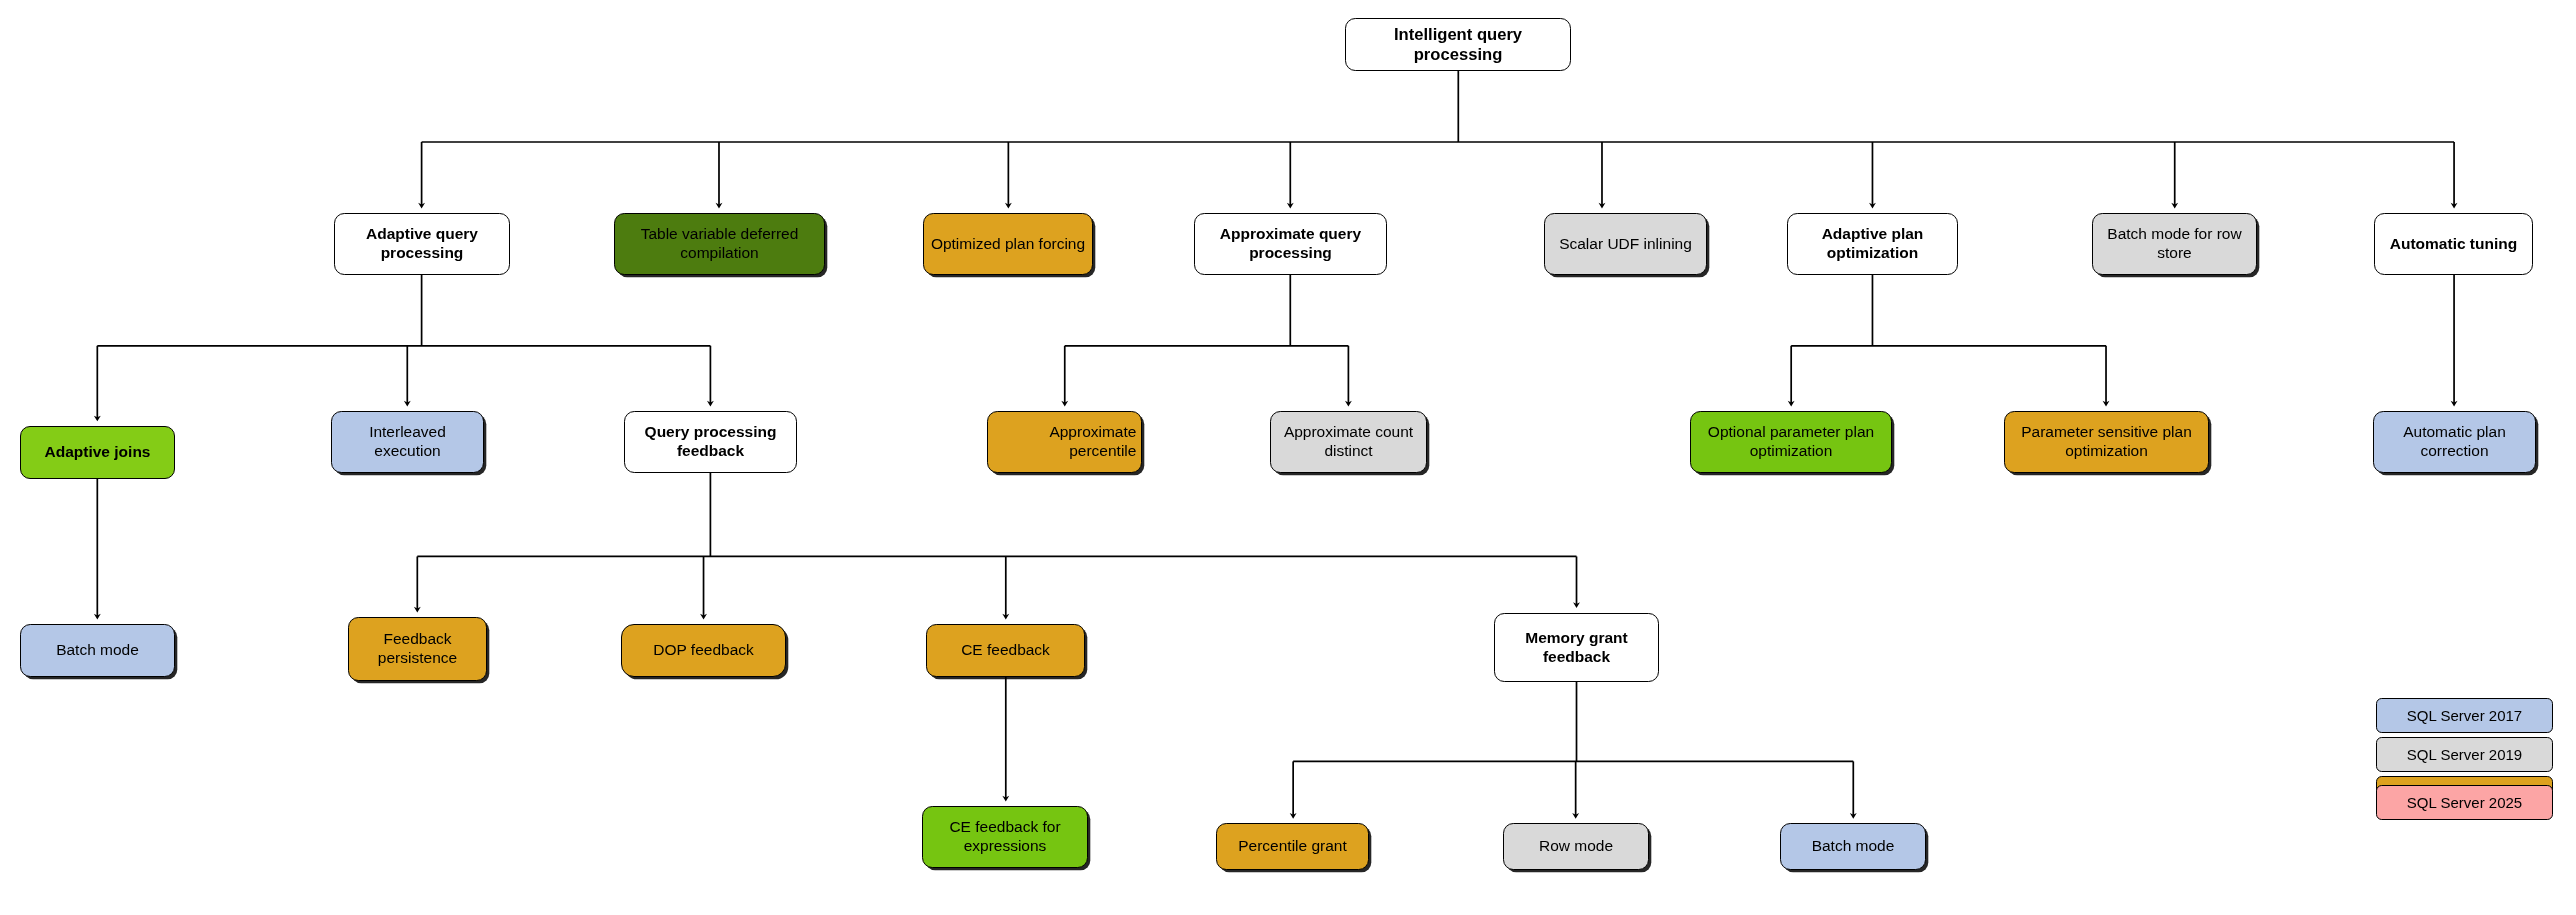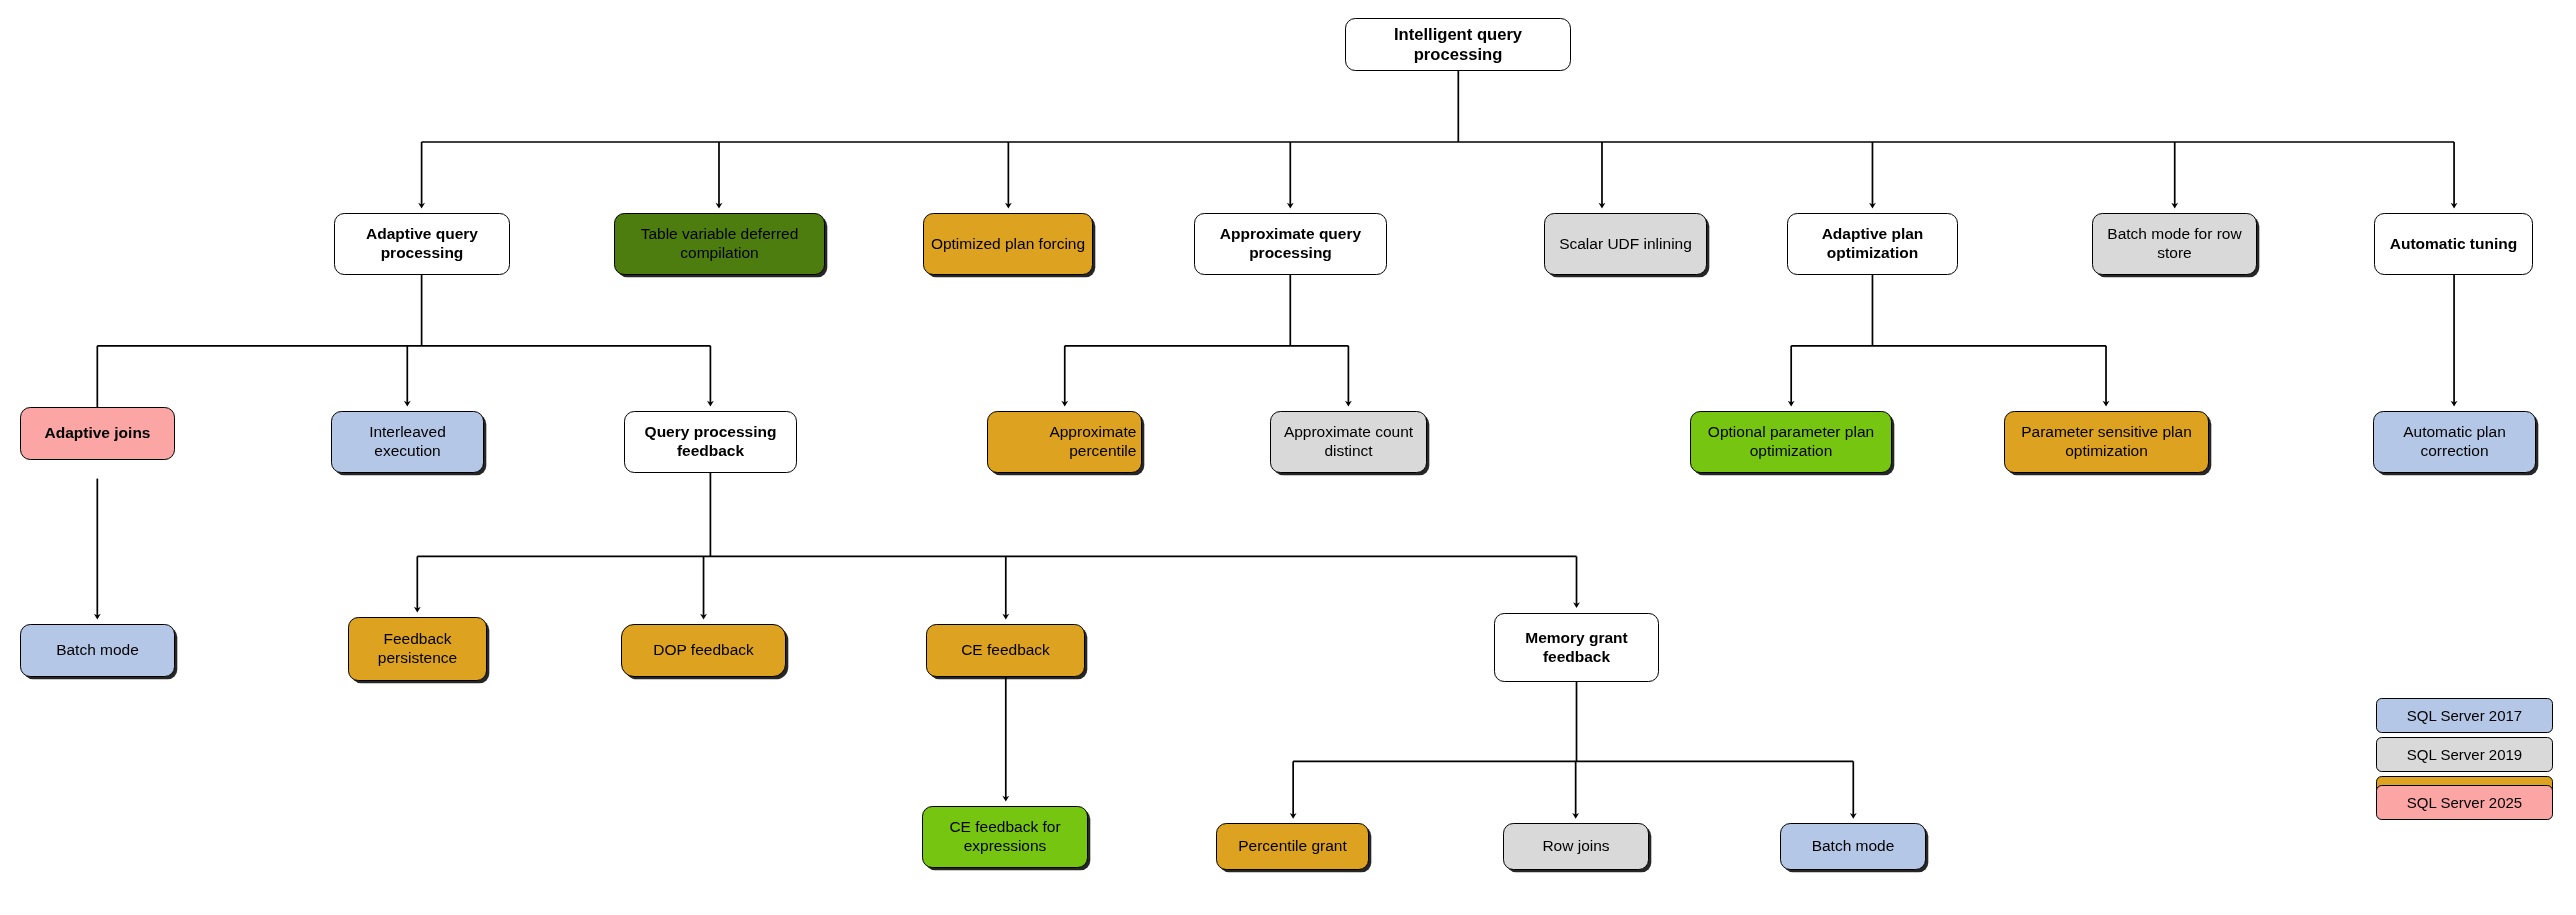--- a/index.html
+++ b/index.html
@@ -91,21 +91,21 @@
       </div>
       <div class="node lv1" style="left: 1787px; top: 213px; width: 171px; height: 62px; background: rgb(255, 255, 255);">
         <span class="lbl">Adaptive plan optimization</span>
       </div>
       <div class="node plain shadow" style="left: 2092px; top: 213px; width: 165px; height: 62px; background: rgb(217, 217, 217);">
         <span class="lbl">Batch mode for row store</span>
       </div>
       <div class="node lv1" style="left: 2374px; top: 213px; width: 159px; height: 62px; background: rgb(255, 255, 255);">
         <span class="lbl">Automatic tuning</span>
       </div>
-      <div class="node lv1" style="left: 20px; top: 407px; width: 155px; height: 53px; background: #fca5a5;">
+      <div class="node lv1" style="left: 20px; top: 426px; width: 155px; height: 53px; background: #84cc16; border-radius: 10px;">
         <span class="lbl">Adaptive joins</span>
       </div>
       <div class="node plain shadow" style="left: 331px; top: 411px; width: 153px; height: 62px; background: rgb(180, 199, 231);">
         <span class="lbl">Interleaved execution</span>
       </div>
       <div class="node lv1" style="left: 624px; top: 411px; width: 173px; height: 62px; background: rgb(255, 255, 255);">
         <span class="lbl">Query processing feedback</span>
       </div>
       <div class="node plain shadow" style="left: 987px; top: 411px; width: 155px; height: 62px; background: rgb(221, 162, 31); text-align: right;">
         <span class="lbl">Approximate percentile</span>
@@ -137,21 +137,21 @@
       <div class="node lv1" style="left: 1494px; top: 613px; width: 165px; height: 69px; background: rgb(255, 255, 255);">
         <span class="lbl">Memory grant feedback</span>
       </div>
       <div class="node plain shadow" style="left: 922px; top: 806px; width: 166px; height: 62px; background: rgb(118, 197, 17);">
         <span class="lbl">CE feedback for expressions</span>
       </div>
       <div class="node plain shadow" style="left: 1216px; top: 823px; width: 153px; height: 47px; background: rgb(221, 162, 31);">
         <span class="lbl">Percentile grant</span>
       </div>
       <div class="node plain shadow" style="left: 1503px; top: 823px; width: 146px; height: 47px; background: rgb(217, 217, 217);">
-        <span class="lbl">Row joins</span>
+        <span class="lbl">Row mode</span>
       </div>
       <div class="node plain shadow" style="left: 1780px; top: 823px; width: 146px; height: 47px; background: rgb(180, 199, 231);">
         <span class="lbl">Batch mode</span>
       </div>
     </div>
   <div id="legend">
       <div class="legend-box" style="left: 2376px; top: 698px; width: 177px; height: 35px; background: rgb(180, 199, 231); text-align: center;">
         <span>SQL Server 2017</span>
       </div>
       <div class="legend-box" style="left: 2376px; top: 737px; width: 177px; height: 35px; background: rgb(217, 217, 217);">

